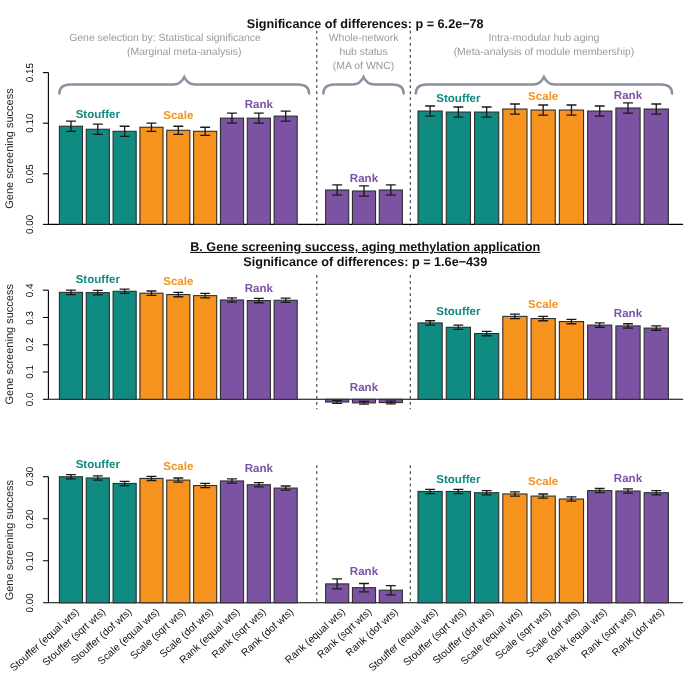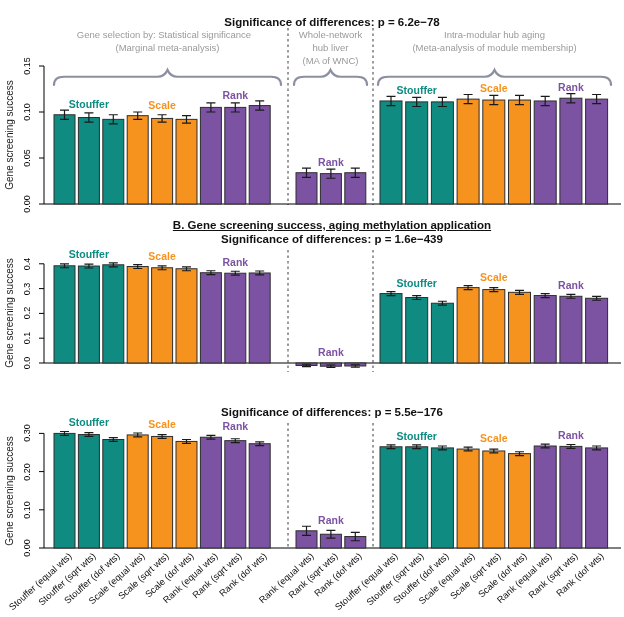--- a/index.html
+++ b/index.html
@@ -178,21 +178,20 @@
       <path d="M 570.9 444.478 L 570.9 448.298 M 566.4 444.478 L 575.4 444.478 M 566.4 448.298 L 575.4 448.298" stroke="#1a1a1a" stroke-width="1.2" fill="none"></path>
       <rect x="585.6" y="447.916" width="22" height="100.084" fill="#7C52A3" stroke="#2e2e2e" stroke-width="1"></rect>
       <path d="M 596.6 446.006 L 596.6 449.826 M 592.1 446.006 L 601.1 446.006 M 592.1 449.826 L 601.1 449.826" stroke="#1a1a1a" stroke-width="1.2" fill="none"></path>
       <path d="M 54 85 Q 54 76.75 64 76.75 L 157.5 76.75 Q 164.5 76.75 167.5 70 Q 170.5 76.75 177.5 76.75 L 271 76.75 Q 281 76.75 281 85" fill="none" stroke="#8A90A0" stroke-width="2.2" stroke-linecap="round"></path>
       <path d="M 294 85 Q 294 76.75 304 76.75 L 320.5 76.75 Q 327.5 76.75 330.5 70 Q 333.5 76.75 340.5 76.75 L 357 76.75 Q 367 76.75 367 85" fill="none" stroke="#8A90A0" stroke-width="2.2" stroke-linecap="round"></path>
       <path d="M 378 85 Q 378 76.75 388 76.75 L 484.5 76.75 Q 491.5 76.75 494.5 70 Q 497.5 76.75 504.5 76.75 L 601 76.75 Q 611 76.75 611 85" fill="none" stroke="#8A90A0" stroke-width="2.2" stroke-linecap="round"></path>
     </svg>
   <div class="title s-a">Significance of differences: p = 6.2e−78</div>
   <div class="title t-b">B. Gene screening success, aging methylation application</div>
   <div class="title s-b">Significance of differences: p = 1.6e−439</div>
-  <div class="title s-c">Significance of differences: p = 5.5e−176</div>
   <div id="labels">
       <div class="ytick" style="left: 27px; top: 204px;">0.00</div>
       <div class="ytick" style="left: 27px; top: 158px;">0.05</div>
       <div class="ytick" style="left: 27px; top: 112px;">0.10</div>
       <div class="ytick" style="left: 27px; top: 66px;">0.15</div>
       <div class="ylab" style="left: 9px; top: 135px;">Gene screening success</div>
       <div class="mlabel" style="left: 88.9px; top: 97.76px; color: rgb(15, 139, 130);">Stouffer</div>
       <div class="mlabel" style="left: 162.1px; top: 98.68px; color: rgb(246, 146, 30);">Scale</div>
       <div class="mlabel" style="left: 235.3px; top: 88.56px; color: rgb(124, 82, 163);">Rank</div>
       <div class="mlabel" style="left: 330.9px; top: 155.72px; color: rgb(124, 82, 163);">Rank</div>
@@ -217,24 +216,24 @@
       <div class="ytick" style="left: 27px; top: 471.6px;">0.20</div>
       <div class="ytick" style="left: 27px; top: 433.4px;">0.30</div>
       <div class="ylab" style="left: 9px; top: 490.7px;">Gene screening success</div>
       <div class="mlabel" style="left: 88.9px; top: 416.4px; color: rgb(15, 139, 130);">Stouffer</div>
       <div class="mlabel" style="left: 162.1px; top: 417.928px; color: rgb(246, 146, 30);">Scale</div>
       <div class="mlabel" style="left: 235.3px; top: 420.22px; color: rgb(124, 82, 163);">Rank</div>
       <div class="mlabel" style="left: 330.9px; top: 513.81px; color: rgb(124, 82, 163);">Rank</div>
       <div class="mlabel" style="left: 416.7px; top: 429.77px; color: rgb(15, 139, 130);">Stouffer</div>
       <div class="mlabel" style="left: 493.8px; top: 432.062px; color: rgb(246, 146, 30);">Scale</div>
       <div class="mlabel" style="left: 570.9px; top: 429.006px; color: rgb(124, 82, 163);">Rank</div>
-      <div class="hdr" style="left: 164px; top: 29px; color: rgb(154, 154, 154);">Gene selection by: Statistical significance</div>
+      <div class="hdr" style="left: 150px; top: 29px; color: rgb(154, 154, 154);">Gene selection by: Statistical significance</div>
       <div class="hdr" style="left: 167.5px; top: 42px; color: rgb(154, 154, 154);">(Marginal meta-analysis)</div>
       <div class="hdr" style="left: 330.5px; top: 29px; color: rgb(154, 154, 154);">Whole-network</div>
-      <div class="hdr" style="left: 330.5px; top: 42px; color: rgb(154, 154, 154);">hub liver</div>
+      <div class="hdr" style="left: 330.5px; top: 42px; color: rgb(154, 154, 154);">hub status</div>
       <div class="hdr" style="left: 330.5px; top: 55px; color: rgb(154, 154, 154);">(MA of WNC)</div>
       <div class="hdr" style="left: 494.5px; top: 29px; color: rgb(154, 154, 154);">Intra-modular hub aging</div>
       <div class="hdr" style="left: 494.5px; top: 42px; color: rgb(154, 154, 154);">(Meta-analysis of module membership)</div>
       <div class="xlab" style="left: -81.5px; top: 551px;">Stouffer (equal wts)</div>
       <div class="xlab" style="left: -57.1px; top: 551px;">Stouffer (sqrt wts)</div>
       <div class="xlab" style="left: -32.7px; top: 551px;">Stouffer (dof wts)</div>
       <div class="xlab" style="left: -8.3px; top: 551px;">Scale (equal wts)</div>
       <div class="xlab" style="left: 16.1px; top: 551px;">Scale (sqrt wts)</div>
       <div class="xlab" style="left: 40.5px; top: 551px;">Scale (dof wts)</div>
       <div class="xlab" style="left: 64.9px; top: 551px;">Rank (equal wts)</div>

